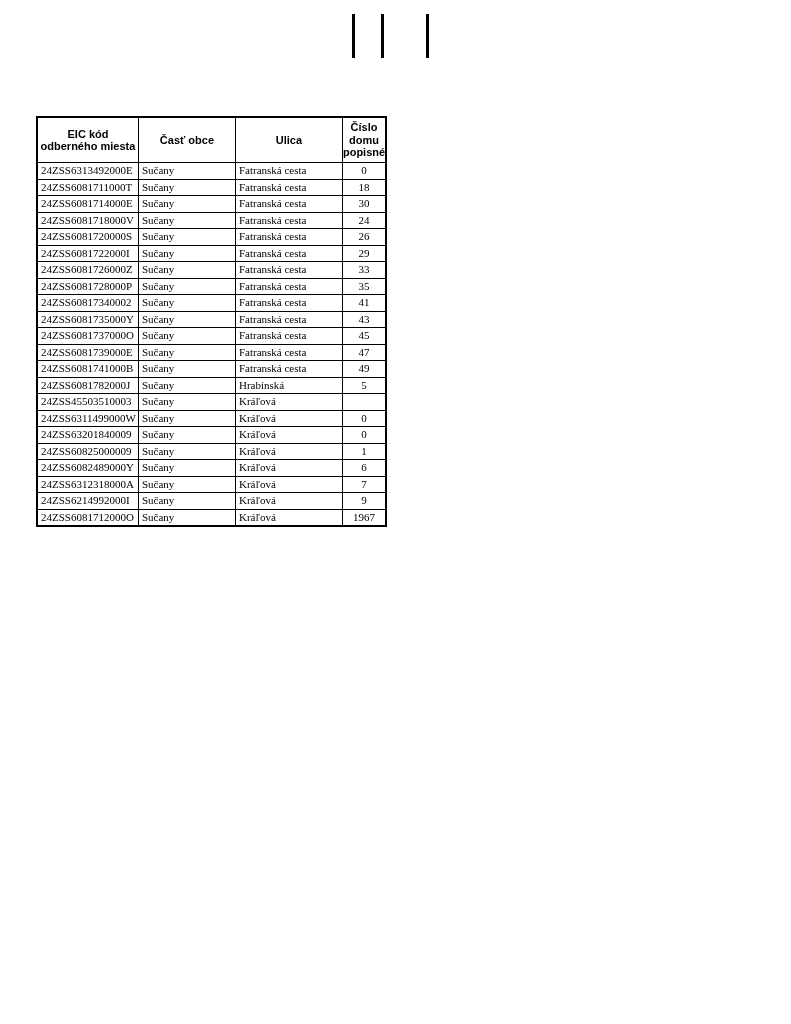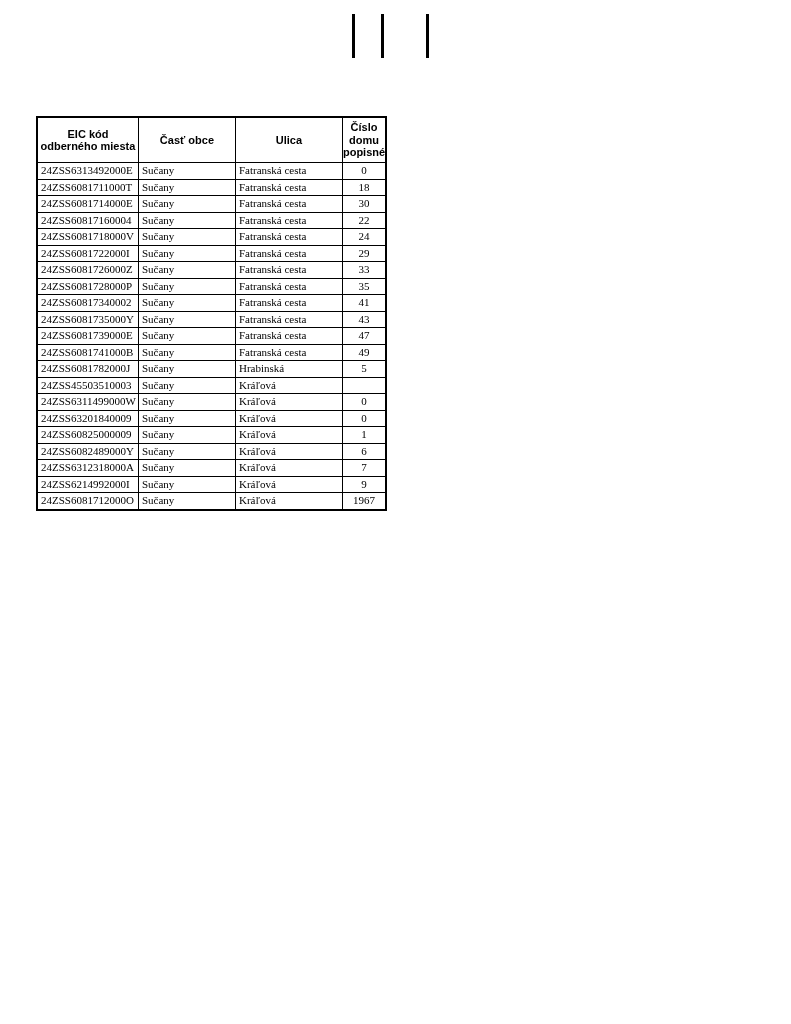--- a/index.html
+++ b/index.html
@@ -113,32 +113,32 @@
         <td>Fatranská cesta</td>
         <td class="num">18</td>
       </tr>
       <tr>
         <td>24ZSS6081714000E</td>
         <td>Sučany</td>
         <td>Fatranská cesta</td>
         <td class="num">30</td>
       </tr>
       <tr>
-        <td>24ZSS60817160004</td>
-        <td>Sučany</td>
-        <td>Fatranská cesta</td>
-        <td class="num">22</td>
-      </tr>
-      <tr>
         <td>24ZSS6081718000V</td>
         <td>Sučany</td>
         <td>Fatranská cesta</td>
         <td class="num">24</td>
       </tr>
       <tr>
+        <td>24ZSS6081720000S</td>
+        <td>Sučany</td>
+        <td>Fatranská cesta</td>
+        <td class="num">26</td>
+      </tr>
+      <tr>
         <td>24ZSS6081722000I</td>
         <td>Sučany</td>
         <td>Fatranská cesta</td>
         <td class="num">29</td>
       </tr>
       <tr>
         <td>24ZSS6081726000Z</td>
         <td>Sučany</td>
         <td>Fatranská cesta</td>
         <td class="num">33</td>
@@ -153,20 +153,26 @@
         <td>24ZSS60817340002</td>
         <td>Sučany</td>
         <td>Fatranská cesta</td>
         <td class="num">41</td>
       </tr>
       <tr>
         <td>24ZSS6081735000Y</td>
         <td>Sučany</td>
         <td>Fatranská cesta</td>
         <td class="num">43</td>
+      </tr>
+      <tr>
+        <td>24ZSS6081737000O</td>
+        <td>Sučany</td>
+        <td>Fatranská cesta</td>
+        <td class="num">45</td>
       </tr>
       <tr>
         <td>24ZSS6081739000E</td>
         <td>Sučany</td>
         <td>Fatranská cesta</td>
         <td class="num">47</td>
       </tr>
       <tr>
         <td>24ZSS6081741000B</td>
         <td>Sučany</td>

